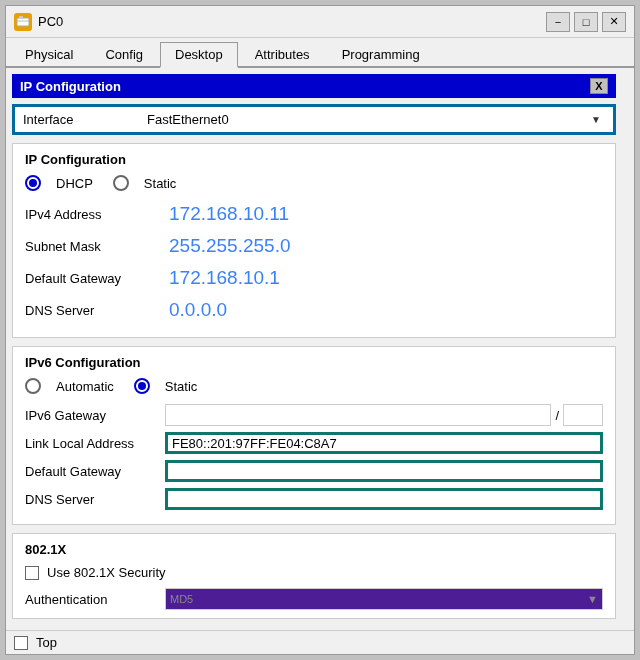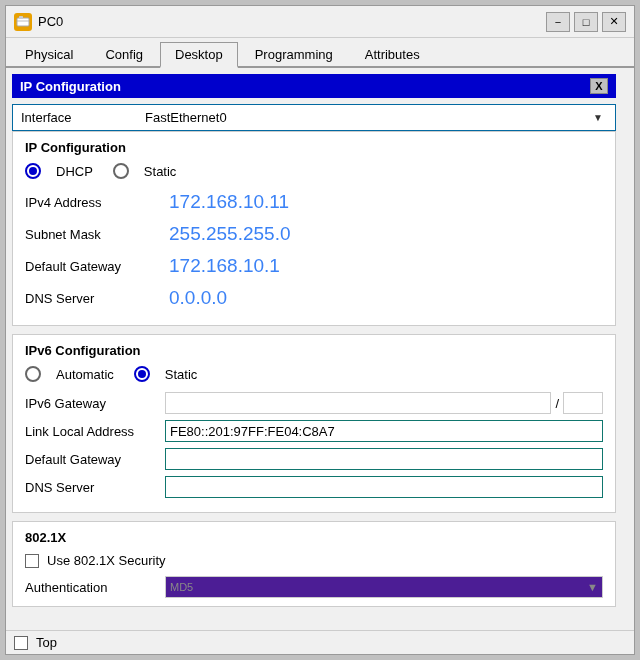--- a/index.html
+++ b/index.html
@@ -109,22 +109,22 @@
       cursor: pointer;
       font-size: 11px;
       color: black;
       font-weight: bold;
     }
     .interface-row {
       display: flex;
       align-items: center;
       padding: 4px 8px;
       background: white;
-      border: 1px solid #0369a1;
-      margin-bottom: 0;
+      border: 3px solid #0369a1;
+      margin-bottom: 8px;
     }
     .interface-label {
       width: 120px;
       font-size: 13px;
     }
     .interface-select-display {
       flex: 1;
       display: flex;
       align-items: center;
       justify-content: space-between;
@@ -192,21 +192,21 @@
       color: #000;
     }
     .field-value {
       flex: 1;
       font-size: 19px;
       color: #3b82f6;
       padding: 2px 4px;
     }
     .field-input {
       flex: 1;
-      border: 1px solid #0f766e;
+      border: 3px solid #0f766e;
       background: white;
       padding: 2px 4px;
       font-size: 13px;
       height: 22px;
     }
     .ipv6-address-row {
       display: flex;
       align-items: center;
       margin-bottom: 6px;
     }
@@ -339,22 +339,22 @@
       <div class="title-bar-btn">−</div>
       <div class="title-bar-btn">□</div>
       <div class="title-bar-btn close">✕</div>
     </div>
   </div>
 
   <div class="tabs">
     <div class="tab">Physical</div>
     <div class="tab">Config</div>
     <div class="tab active">Desktop</div>
+    <div class="tab">Attributes</div>
     <div class="tab">Programming</div>
-    <div class="tab">Attributes</div>
   </div>
 
   <div class="content-wrapper">
     <div class="content-inner">
 
       <div class="ip-config-header">
         <span class="ip-config-header-text">IP Configuration</span>
         <div class="ip-config-close-btn">X</div>
       </div>
 

